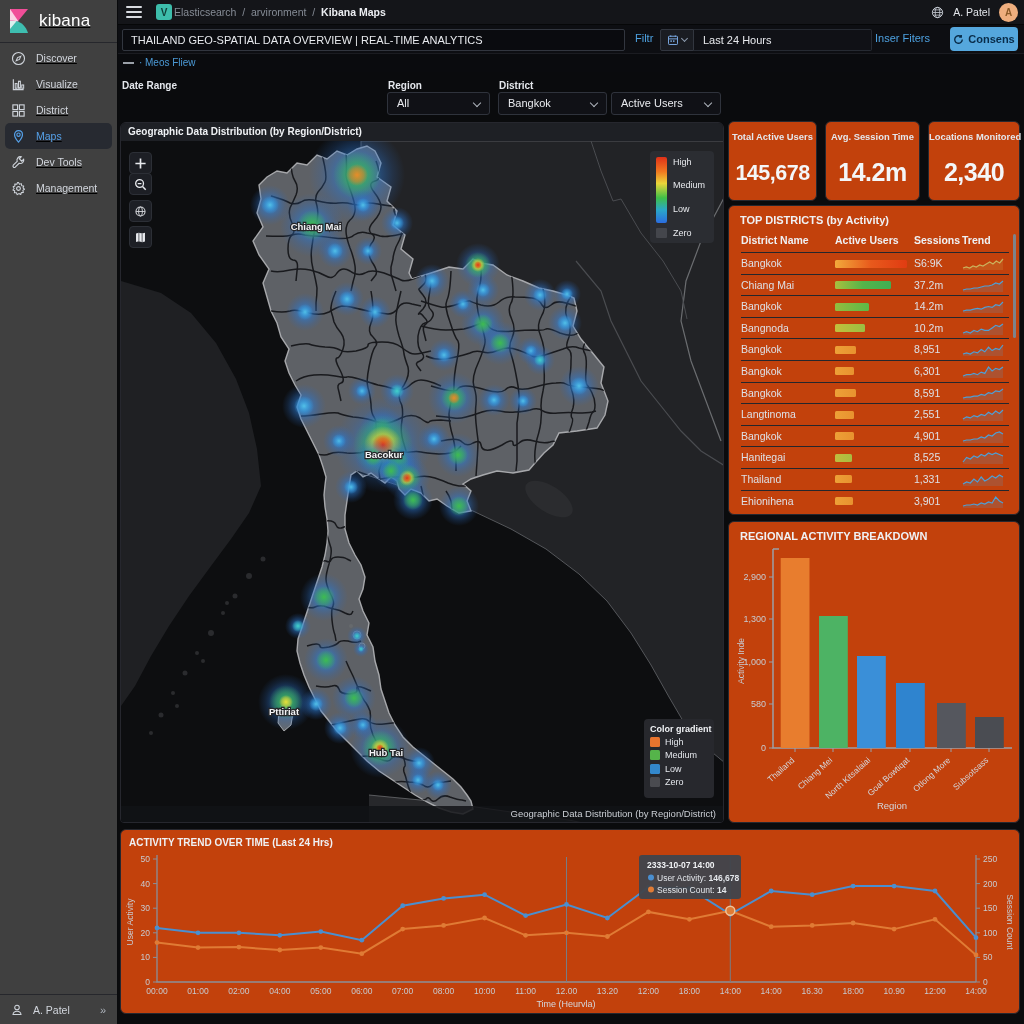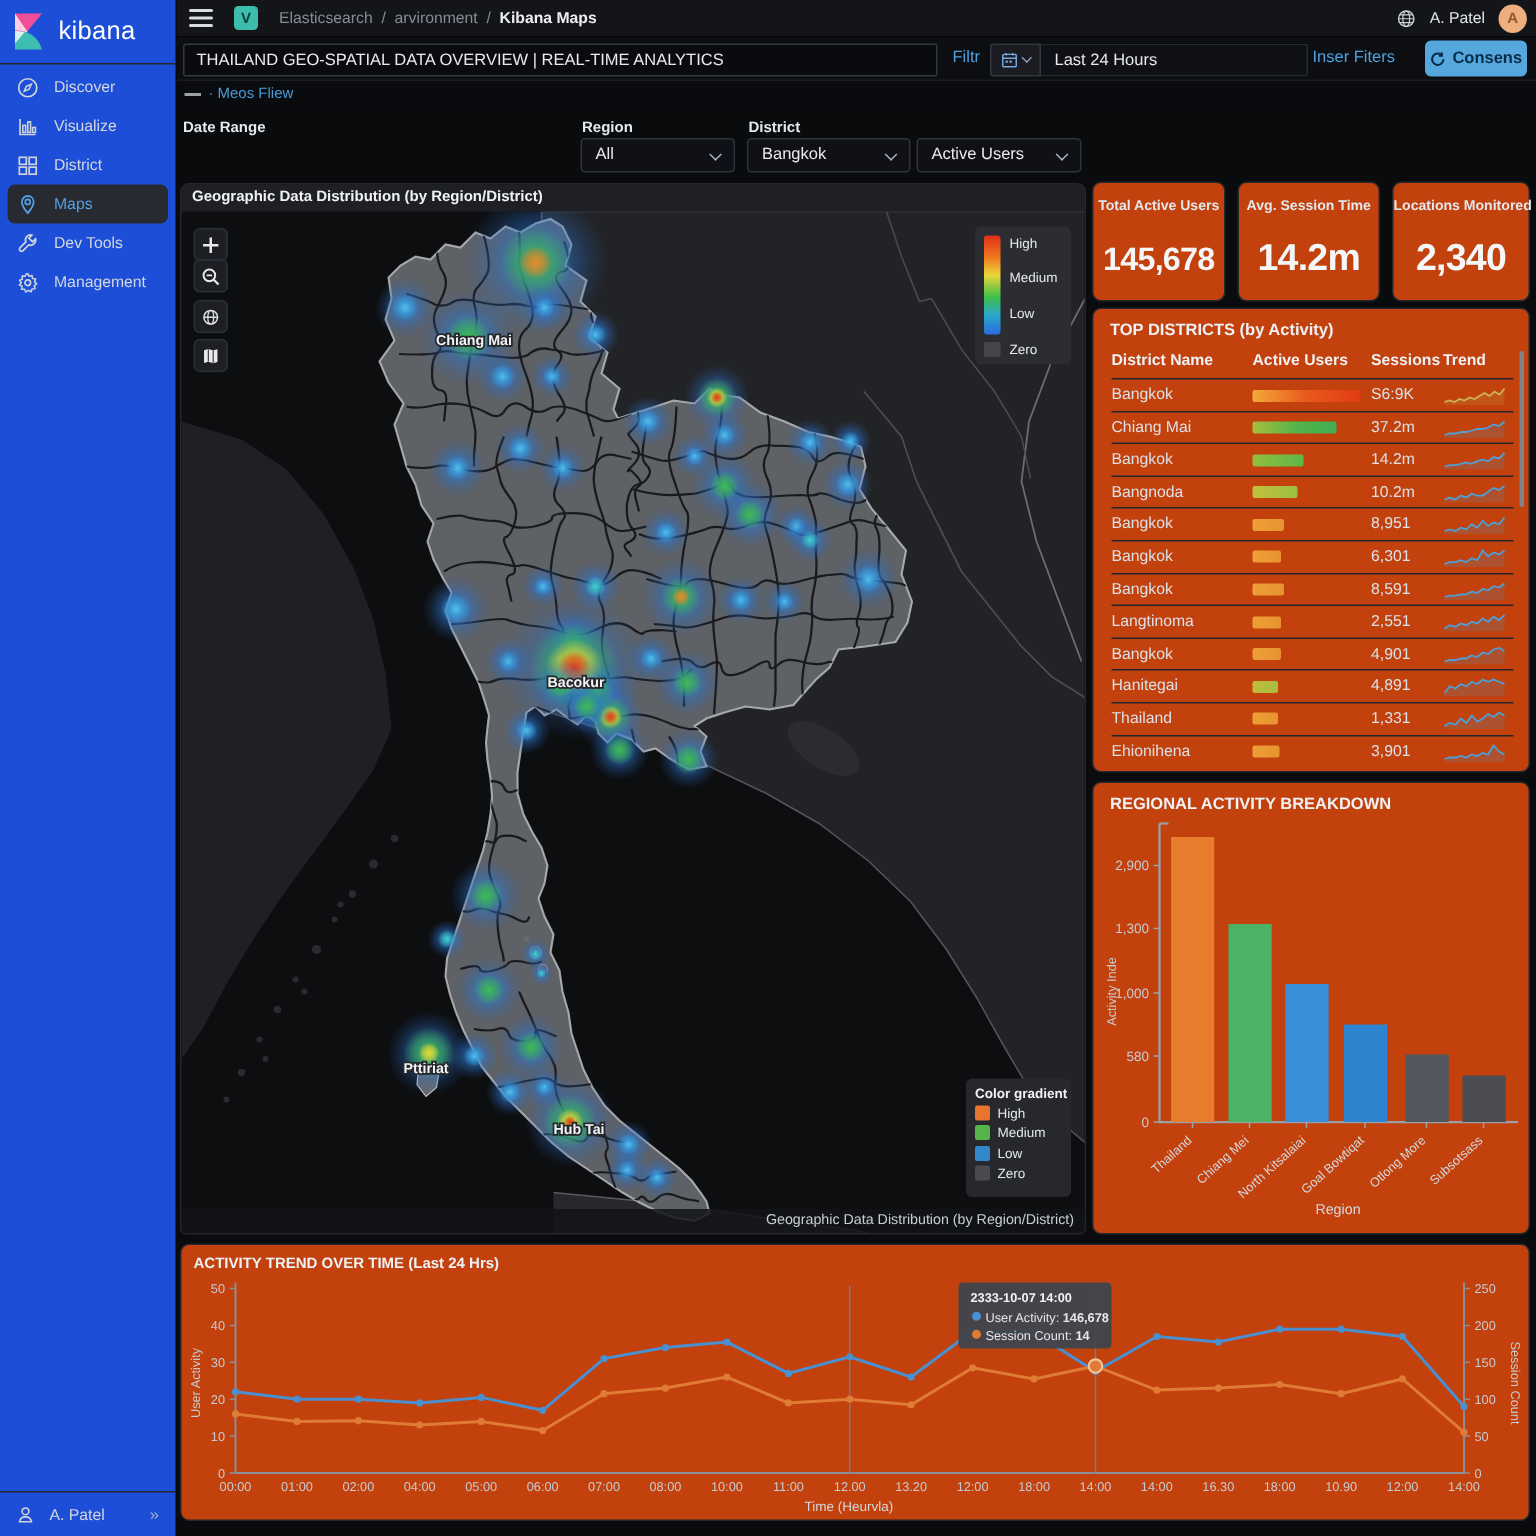--- a/index.html
+++ b/index.html
@@ -1,31 +1,31 @@
 <!DOCTYPE html>
 <html><head><meta charset="utf-8"><style>
 * { margin:0; padding:0; box-sizing:border-box; }
 html,body { width:1024px; height:1024px; background:#0a0b0d; font-family:"Liberation Sans",sans-serif; overflow:hidden; }
 #page { position:relative; width:1024px; height:1024px; }
 
 
-#sidebar { position:absolute; left:0; top:0; width:118px; height:1024px; background:#1d4ed8; border-right:1px solid #090a0c; }
+#sidebar { position:absolute; left:0; top:0; width:118px; height:1024px; background:#404040; border-right:1px solid #090a0c;text-decoration:underline; }
 .logo { display:flex; align-items:center; gap:9px; padding:8px 0 8px 8px; height:43px; border-bottom:1px solid #26272c; }
 .logo span { color:#fff; font-size:17px; letter-spacing:0.2px; }
 .navitem { display:flex; align-items:center; gap:10px; height:26px; padding-left:11px; color:#d2d6dd; font-size:10.5px; }
 .navitem.active { background:#272a31; border-radius:5px; margin:0 5px; padding-left:6px; color:#55a0e8; }
 #sidefoot { position:absolute; bottom:0; left:0; width:100%; border-top:1px solid #26272c; height:30px; display:flex; align-items:center; gap:9px; padding-left:10px; color:#d2d6dd; font-size:10.5px; }
 #sidefoot .dbl { position:absolute; right:12px; color:#aeb4bc; font-size:11px; letter-spacing:-1px; }
 
 
 #topnav { position:absolute; left:118px; top:0; width:906px; height:25px; background:#141519; border-bottom:1px solid #060708; display:flex; align-items:center; }
 .burger { width:16px; height:12px; margin-left:8px; display:flex; flex-direction:column; justify-content:space-between; }
 .burger div { height:1.7px; background:#d8dbe0; border-radius:1px; }
 .vbadge { width:16px; height:16px; background:#3dbdab; border-radius:3px; margin-left:14px; color:#10403a; font-weight:bold; font-size:10px; display:flex; align-items:center; justify-content:center; }
-.crumbs { margin-left:14px; font-size:10.5px; color:#868c96; }
+.crumbs { margin-left:2px; font-size:10.5px; color:#868c96; }
 .crumbs b { color:#eceef2; font-weight:bold; }
 #nav-right { position:absolute; right:6px; display:flex; align-items:center; gap:9px; }
 #nav-right .uname { color:#e2e5ea; font-size:10.5px; }
 .avatar { width:19px; height:19px; border-radius:50%; background:#efae7e; color:#8c5a28; font-size:10px; font-weight:bold; display:flex; align-items:center; justify-content:center; }
 
 
 #toolbar { position:absolute; left:118px; top:25px; width:906px; height:29px; background:#0d0e12; border-bottom:1px solid #1b1c21; }
 #query { position:absolute; left:4px; top:3.5px; width:503px; height:22px; background:#0a0b0f; border:1px solid #32363f; border-radius:2px; color:#e8eaee; font-size:11px; line-height:20px; padding-left:8px; white-space:nowrap; overflow:hidden; }
 #filtr { position:absolute; left:517px; top:7px; color:#4da1e0; font-size:11px; }
 #calbtn { position:absolute; left:542px; top:3.5px; width:34px; height:22px; background:#1a1c22; border:1px solid #32363f; border-radius:2px 0 0 2px; display:flex; align-items:center; justify-content:center; gap:3px; color:#79a8e0; font-size:9px; }
@@ -621,21 +621,21 @@
 <div class="tspark"><svg width="42" height="14" viewBox="0 0 42 14">
               <path d="M1.0 12.0 L4.6 11.0 L8.3 11.0 L11.9 10.0 L15.5 10.0 L19.2 8.0 L22.8 9.0 L26.5 6.0 L30.1 7.0 L33.7 4.0 L37.4 3.0 L41.0 5.0 L41.0 14 L1.0 14 Z" fill="#4e9fd6" opacity="0.18"></path>
               <path d="M1.0 12.0 L4.6 11.0 L8.3 11.0 L11.9 10.0 L15.5 10.0 L19.2 8.0 L22.8 9.0 L26.5 6.0 L30.1 7.0 L33.7 4.0 L37.4 3.0 L41.0 5.0" stroke="#4e9fd6" stroke-width="1.2" fill="none"></path>
             </svg></div>
 </div>
 <div class="trow">
 <div class="tname">Hanitegai</div>
 <div class="tbarc">
             <div class="tbar" style="width:17px;background:linear-gradient(90deg,#c0bd3e,#a8bc40)"></div>
           </div>
-<div class="tsess">4,891</div>
+<div class="tsess">8,525</div>
 <div class="tspark"><svg width="42" height="14" viewBox="0 0 42 14">
               <path d="M1.0 12.0 L4.6 7.5 L8.3 9.0 L11.9 6.0 L15.5 7.5 L19.2 4.5 L22.8 6.0 L26.5 3.0 L30.1 4.5 L33.7 3.0 L37.4 4.5 L41.0 6.0 L41.0 14 L1.0 14 Z" fill="#4e9fd6" opacity="0.18"></path>
               <path d="M1.0 12.0 L4.6 7.5 L8.3 9.0 L11.9 6.0 L15.5 7.5 L19.2 4.5 L22.8 6.0 L26.5 3.0 L30.1 4.5 L33.7 3.0 L37.4 4.5 L41.0 6.0" stroke="#4e9fd6" stroke-width="1.2" fill="none"></path>
             </svg></div>
 </div>
 <div class="trow">
 <div class="tname">Thailand</div>
 <div class="tbarc">
             <div class="tbar" style="width:17px;background:linear-gradient(90deg,#eda037,#e8922f)"></div>
           </div>

